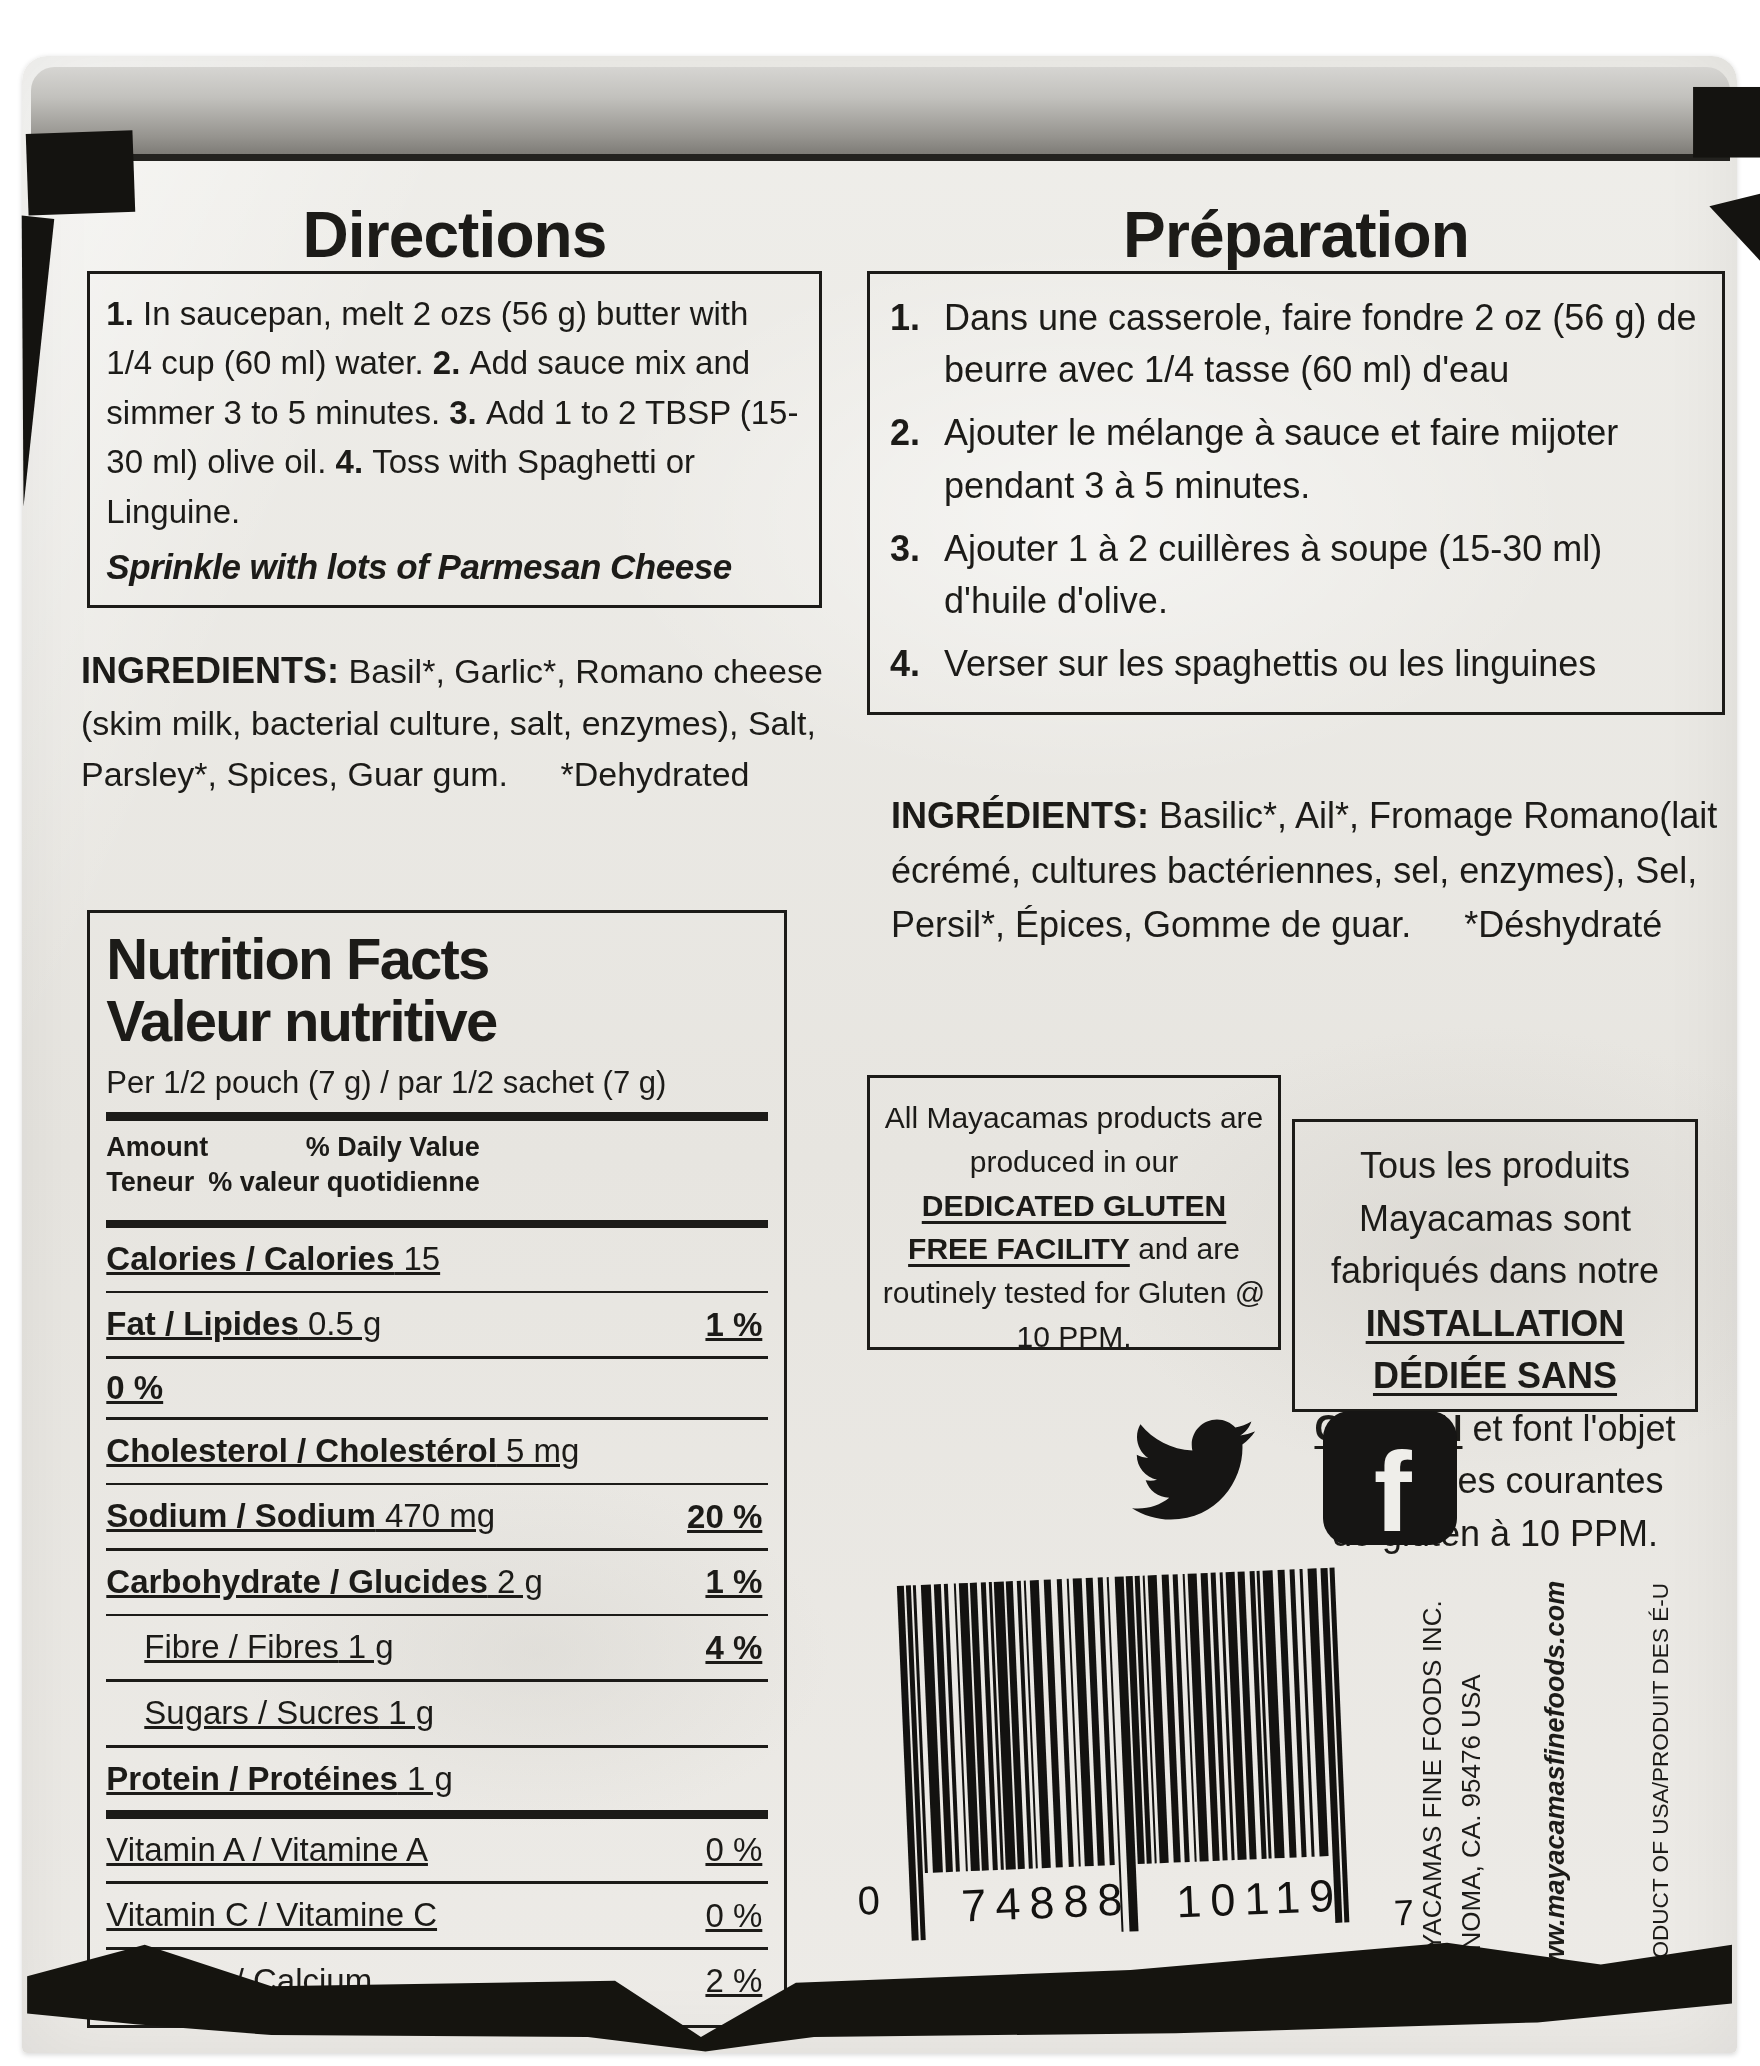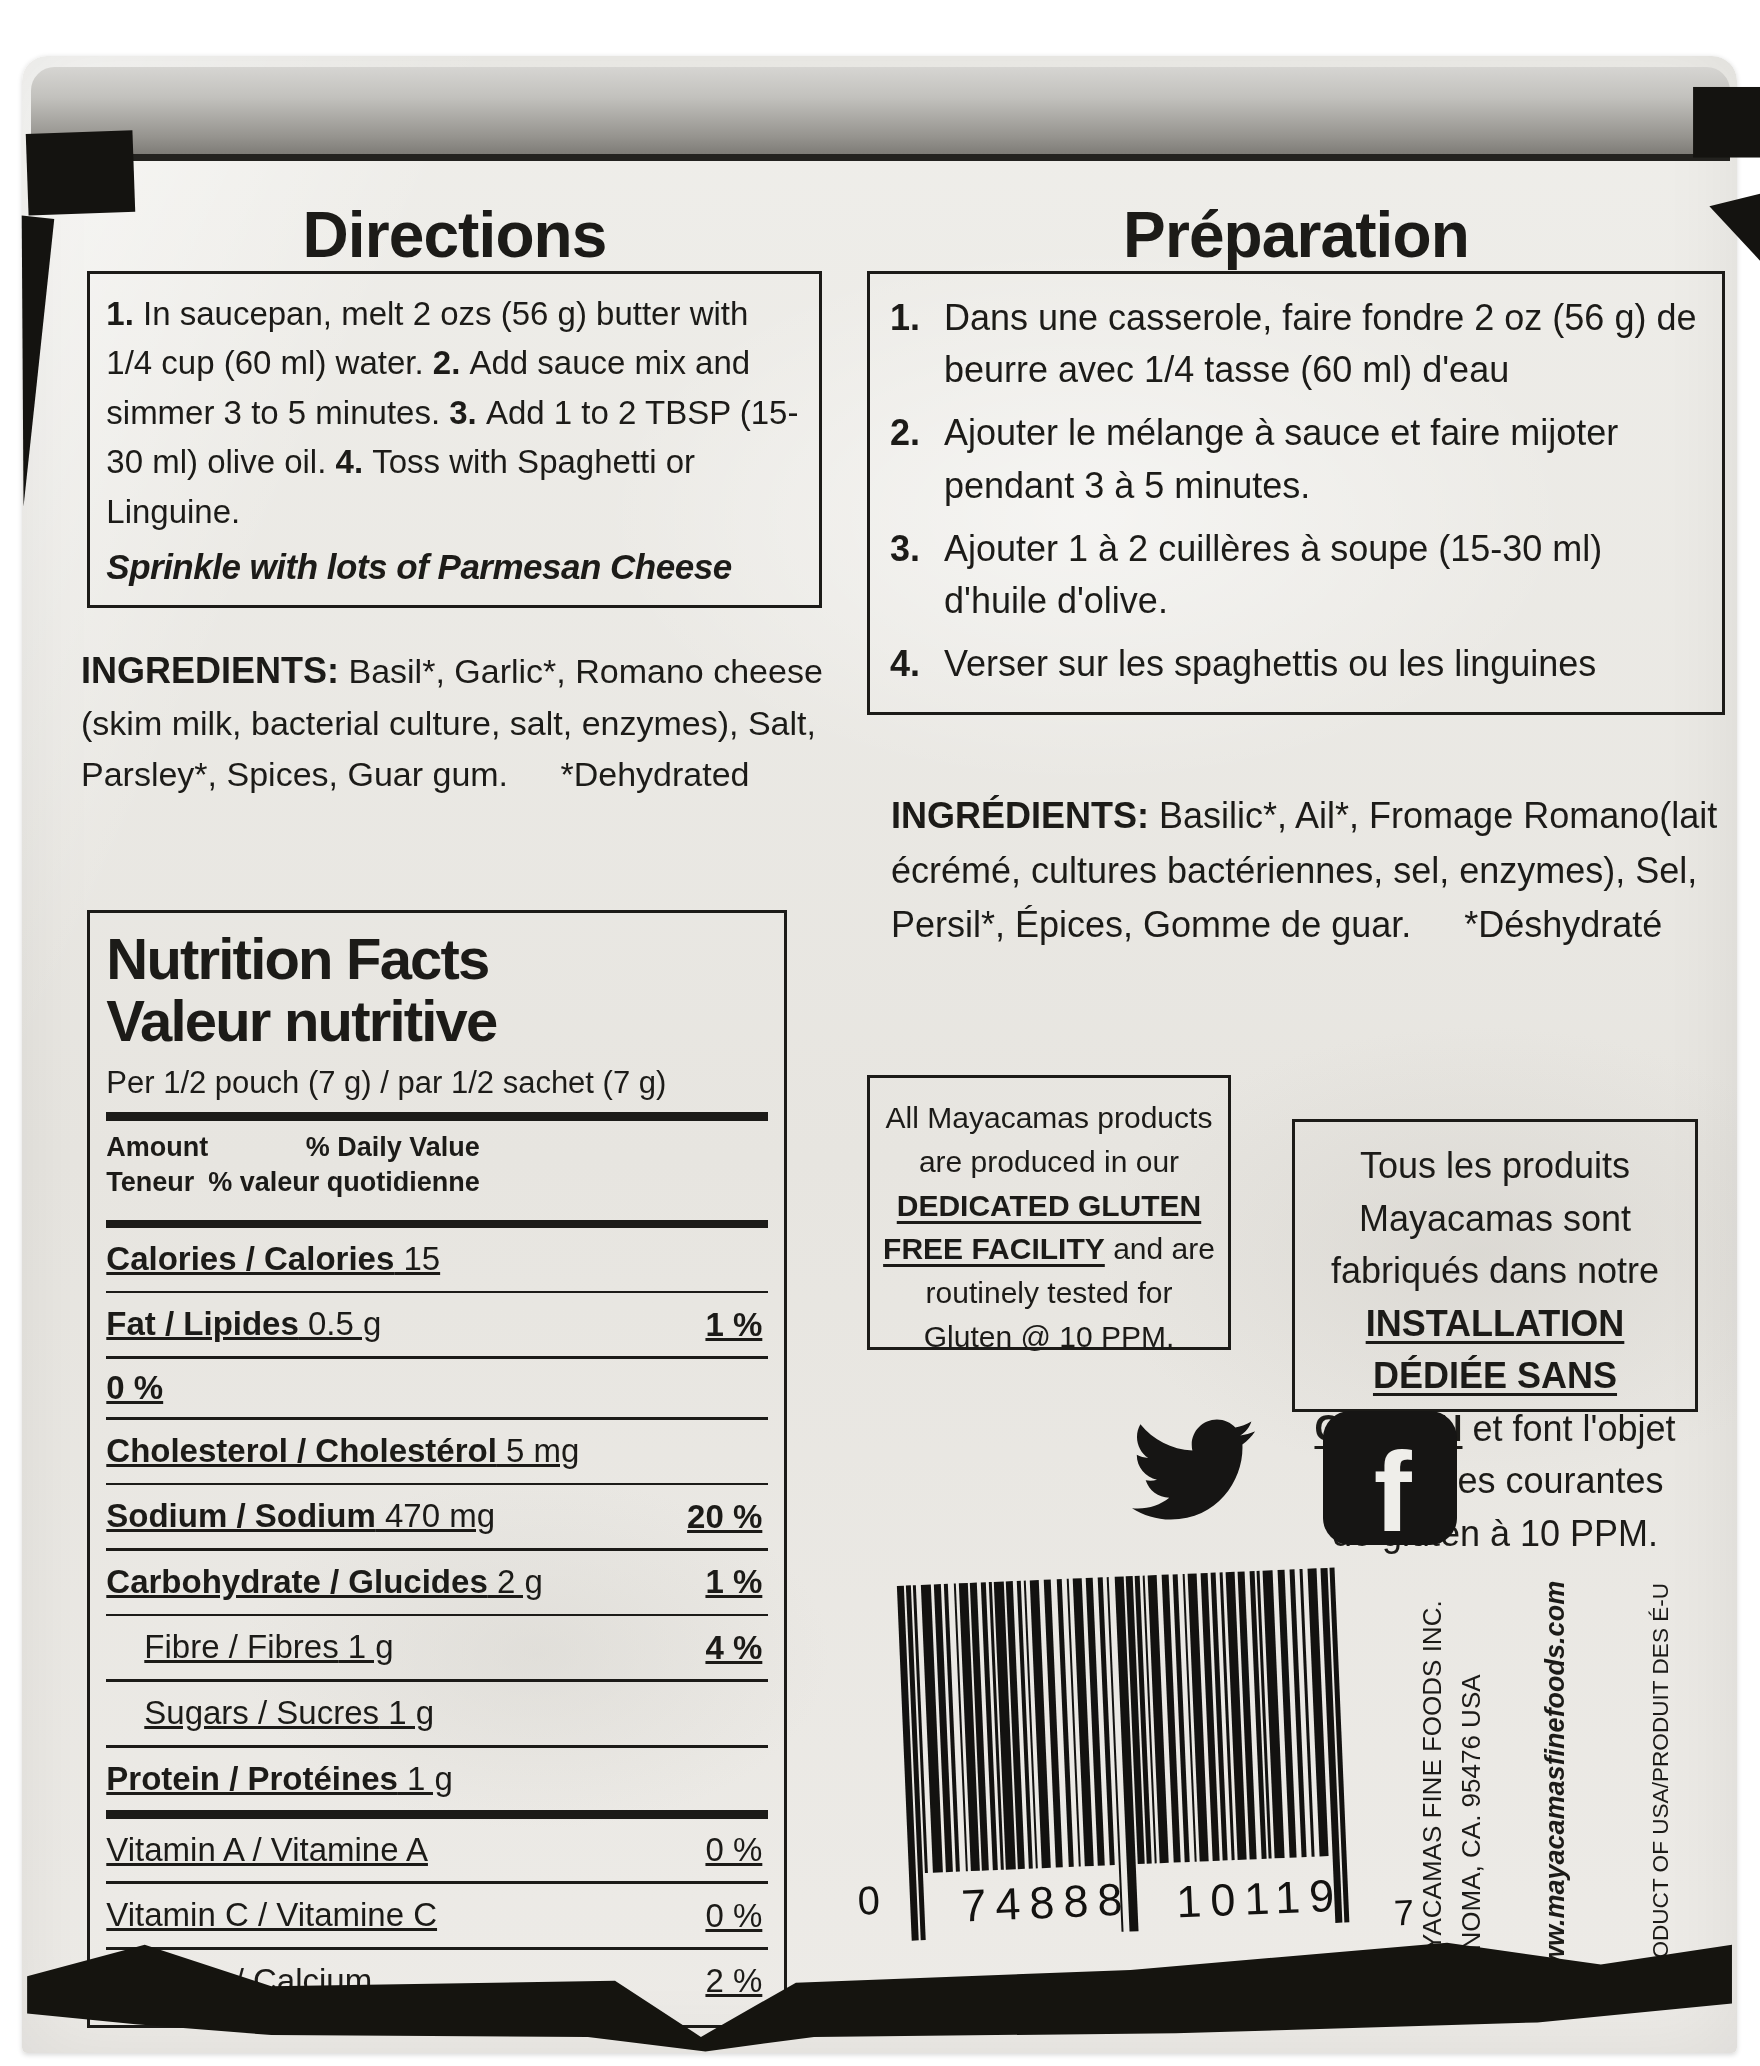--- a/index.html
+++ b/index.html
@@ -59,21 +59,21 @@
   .nrow.ind .nmain{padding-left:38px;}
   .nlabel.b{font-weight:bold;}
   .npct{font-size:33px;white-space:nowrap;padding-right:5.4px;}
   .npct.b{font-weight:bold;}
   .thin{height:2.7px;background:#1c1b18;}
   .thick{height:8.1px;background:#1c1b18;}
 
   
   .gbox{border:3.6px solid #1c1b18;box-sizing:border-box;padding:18px 11px;
     text-align:center;font-size:30px;line-height:1.46;}
-  .gbox-en{left:867px;top:1075px;width:364px;height:275px;}
+  .gbox-en{left:867px;top:1075px;width:414px;height:275px;}
   .gbox-fr{left:1292px;top:1075px;width:406px;height:293px;font-size:36px;margin-top:44px;}
   .gstrong{font-weight:bold;text-decoration:underline;text-decoration-thickness:2.7px;text-underline-offset:5.4px;}
 
   
   .tw{left:1120px;top:1408px;width:147px;height:123px;}
   .fb{left:1323px;top:1411px;width:134px;height:134px;border-radius:27px;background:#161514;
     display:flex;justify-content:center;align-items:flex-end;overflow:hidden;}
   .fb span{color:#efeeea;font-size:114px;font-weight:bold;line-height:0.92;margin-right:-5.4px;}
 
   

